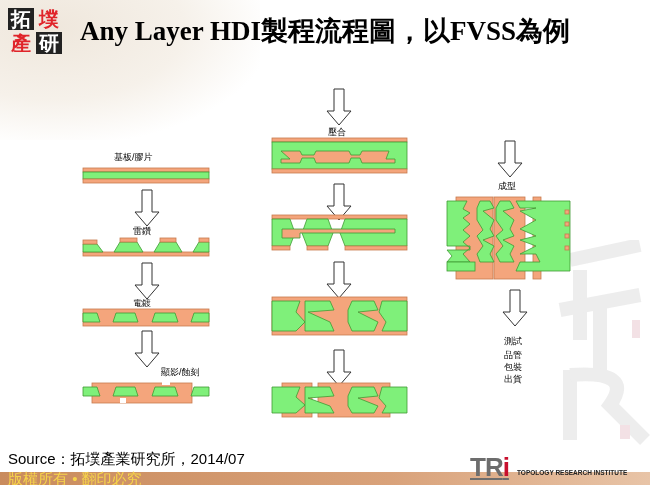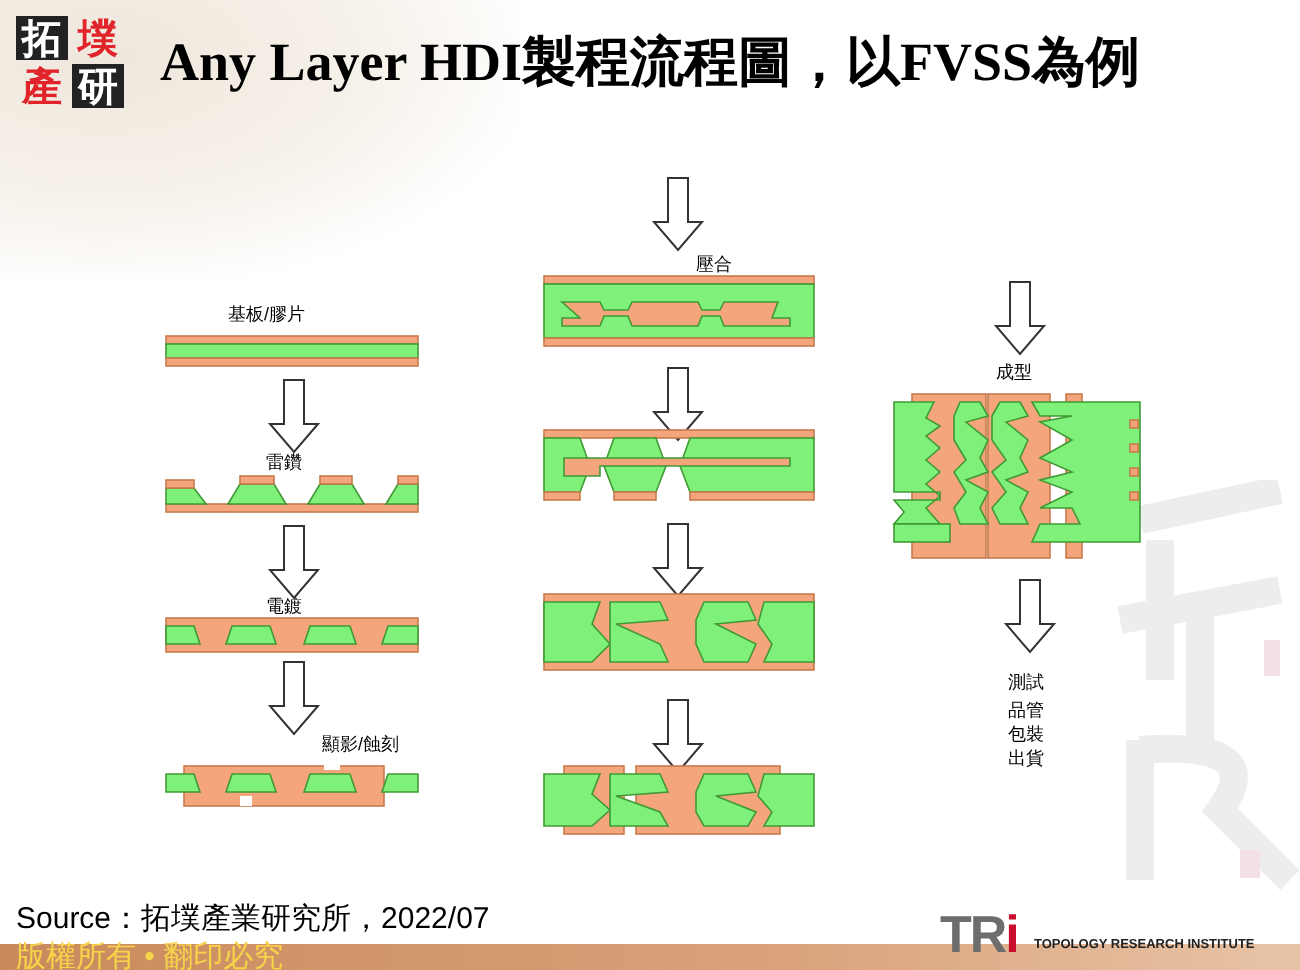--- a/index.html
+++ b/index.html
@@ -8,21 +8,21 @@
   .watermark{position:absolute;right:0;top:240px;width:110px;height:210px;opacity:0.5;}
   .logo{position:absolute;left:8px;top:8px;width:56px;height:48px;}
   .logo .ch{position:absolute;width:26px;height:22px;font-family:"DejaVu Serif",serif;font-weight:bold;font-size:20px;line-height:22px;text-align:center;}
   .title{position:absolute;left:80px;top:14px;width:540px;text-align:left;font-family:"Liberation Serif",serif;font-weight:bold;font-size:27px;line-height:34px;color:#000;}
   .diagram{position:absolute;left:0;top:0;width:650px;height:485px;}
   .label{position:absolute;font-size:9px;color:#000;text-align:center;white-space:nowrap;}
   .source{position:absolute;left:8px;top:450px;font-size:15px;color:#000;}
   .footer-bar{position:absolute;left:0;top:472px;width:650px;height:13px;background:linear-gradient(to right,#c98b5d,#d9a27a 60%,#e8c4a7);}
   .footer-text{position:absolute;left:8px;top:472px;font-size:15px;line-height:13px;color:#f6d44a;}
   .tri-logo{position:absolute;left:470px;top:452px;width:170px;height:30px;}
-  .tri-mark{position:absolute;left:0;top:0;font-family:"Liberation Sans",sans-serif;font-weight:bold;font-size:26px;letter-spacing:-1px;color:#6d6d6d;}
+  .tri-mark{position:absolute;left:0;top:0;font-family:"Liberation Sans",sans-serif;font-weight:bold;font-size:26px;letter-spacing:-1px;color:#6d6d6d;text-decoration:underline;}
   .tri-mark .i{color:#c8102e;}
   .tri-cn{position:absolute;left:47px;top:1px;font-size:13px;font-weight:bold;color:#222;white-space:nowrap;}
   .tri-en{position:absolute;left:47px;top:17px;font-size:6.5px;font-weight:bold;color:#222;white-space:nowrap;}
 </style>
 </head>
 <body>
 
 <div class="bg-wash"></div>
 
 <svg class="watermark" viewBox="0 0 110 210">
@@ -153,28 +153,28 @@
       <rect x="565" y="246" width="4" height="4"></rect>
     </g>
   </g>
   <use href="#arrow" x="515" y="290"></use>
 </svg>
 
 <div class="label" style="left:114px;top:151px;">基板/膠片</div>
 <div class="label" style="left:133px;top:225px;">雷鑽</div>
 <div class="label" style="left:133px;top:297px;">電鍍</div>
 <div class="label" style="left:125px;top:366px;padding-left:36px;">顯影/蝕刻</div>
-<div class="label" style="left:328px;top:126px;margin-left:20px;">壓合</div>
+<div class="label" style="left:328px;top:126px;">壓合</div>
 <div class="label" style="left:498px;top:180px;">成型</div>
 <div class="label" style="left:504px;top:335px;">測試</div>
 <div class="label" style="left:504px;top:349px;">品管</div>
 <div class="label" style="left:504px;top:361px;">包裝</div>
 <div class="label" style="left:504px;top:373px;">出貨</div>
 
-<div class="source">Source：拓墣產業研究所，2022/07</div>
+<div class="source">Source：拓墣產業研究所，2014/07</div>
 
 <div class="footer-bar"></div>
 <div class="footer-text">版權所有 • 翻印必究</div>
 
 <div class="tri-logo">
   <div class="tri-mark"><span>TR</span><span class="i">i</span></div>
   <div class="tri-en">TOPOLOGY RESEARCH INSTITUTE</div>
 </div>
 
 </body></html>

